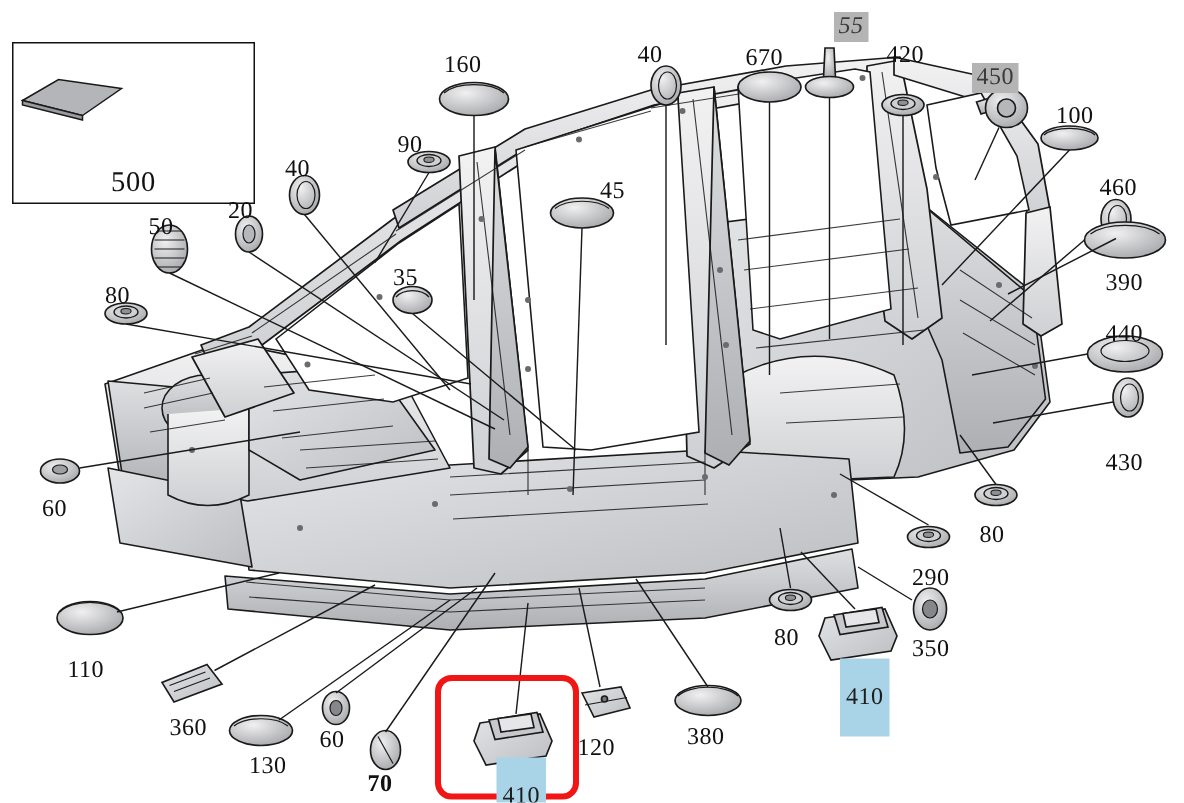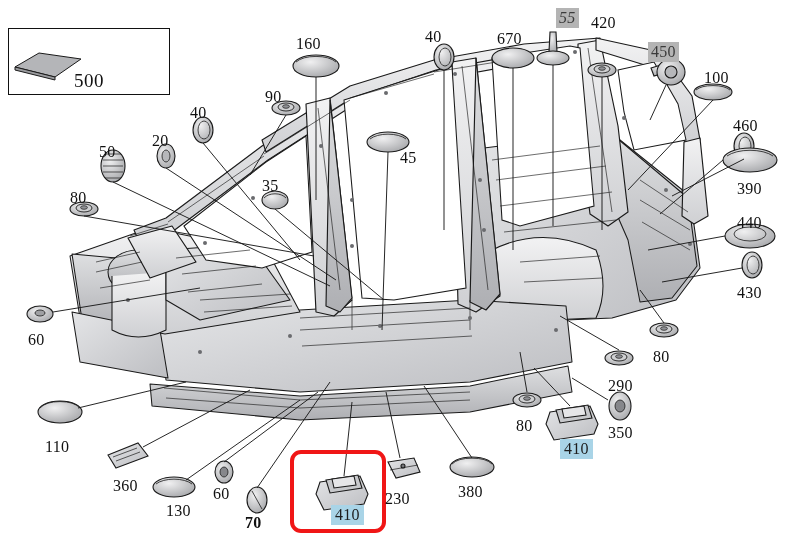--- a/index.html
+++ b/index.html
@@ -1,33 +1,33 @@
 <!DOCTYPE html>
 <html><head>
 <meta charset="utf-8">
 <style>
   html,body{margin:0;padding:0;background:#ffffff;}
   body{width:789px;height:535px;position:relative;overflow:hidden;
        font-family:"Liberation Serif",serif;}
   #stage{position:absolute;left:0;top:0;width:789px;height:535px;background:#fff;}
 
   
-  .legend{position:absolute;left:8px;top:28px;width:162px;height:67px;
+  .legend{position:absolute;left:8px;top:28px;width:162px;height:108px;
           border:1.4px solid #111;box-sizing:border-box;display:flex;}
   .legend-cell{flex:1;position:relative;box-sizing:border-box;}
   .legend-cell + .legend-cell{border-left:1.4px solid #111;}
   .legend-art{position:absolute;left:0;right:0;top:4px;height:56px;}
   .legend-num{position:absolute;left:0;right:0;bottom:2px;text-align:center;
               font-size:19px;color:#111;letter-spacing:.5px;}
 
   
   .lbl{position:absolute;font-size:16px;line-height:20px;color:#111;
        white-space:nowrap;letter-spacing:.3px;}
   .lbl.hi-gray{background:#b4b4b4;padding:0 3px;color:#3b3b3b;}
-  .lbl.hi-blue{background:#a9d4e7;padding:0 4px;color:#1d1d1d;}
+  .lbl.hi-blue{background:#a9d4e7;padding:16px 4px;color:#1d1d1d;}
 
   
   .redbox{position:absolute;border:4px solid #f01616;border-radius:11px;
           box-sizing:border-box;background:transparent;}
 
   svg.art{position:absolute;left:0;top:0;width:789px;height:535px;
           overflow:visible;pointer-events:none;}
 </style>
 </head>
 <body>
@@ -351,42 +351,42 @@
       <div class="legend-num">500</div>
     </div>
   </div>
 
   <div class="redbox" style="left:290px;top:450px;width:96px;height:83px;"></div>
 
   <div class="lbl" style="left:296px;top:34px;">160</div>
   <div class="lbl" style="left:425px;top:27px;">40</div>
   <div class="lbl" style="left:497px;top:29px;">670</div>
   <div class="lbl hi-gray" style="left:556px;top:8px;font-style:italic;">55</div>
-  <div class="lbl" style="left:591px;top:13px;">420</div>
+  <div class="lbl" style="left:591px;top:27px;">420</div>
   <div class="lbl hi-gray" style="left:648px;top:42px;">450</div>
   <div class="lbl" style="left:704px;top:68px;">100</div>
   <div class="lbl" style="left:265px;top:87px;">90</div>
   <div class="lbl" style="left:190px;top:103px;">40</div>
-  <div class="lbl" style="left:400px;top:148px;text-align:right;">45</div>
+  <div class="lbl" style="left:400px;top:118px;text-align:right;">45</div>
   <div class="lbl" style="left:733px;top:116px;text-align:right;">460</div>
   <div class="lbl" style="left:152px;top:131px;">20</div>
   <div class="lbl" style="left:99px;top:142px;">50</div>
   <div class="lbl" style="left:262px;top:176px;text-align:center;">35</div>
   <div class="lbl" style="left:737px;top:179px;">390</div>
   <div class="lbl" style="left:70px;top:188px;">80</div>
   <div class="lbl" style="left:737px;top:213px;">440</div>
-  <div class="lbl" style="left:737px;top:283px;text-align:center;">430</div>
+  <div class="lbl" style="left:737px;top:299px;text-align:center;">430</div>
   <div class="lbl" style="left:28px;top:330px;">60</div>
   <div class="lbl" style="left:653px;top:347px;">80</div>
   <div class="lbl" style="left:608px;top:376px;">290</div>
   <div class="lbl" style="left:516px;top:416px;">80</div>
   <div class="lbl" style="left:608px;top:423px;">350</div>
   <div class="lbl hi-blue" style="left:560px;top:439px;">410</div>
   <div class="lbl" style="left:45px;top:437px;">110</div>
   <div class="lbl" style="left:113px;top:476px;">360</div>
   <div class="lbl" style="left:166px;top:501px;text-align:right;">130</div>
   <div class="lbl" style="left:213px;top:484px;">60</div>
   <div class="lbl" style="left:245px;top:513px;font-weight:bold;">70</div>
   <div class="lbl hi-blue" style="left:331px;top:505px;">410</div>
-  <div class="lbl" style="left:385px;top:489px;">230</div>
+  <div class="lbl" style="left:385px;top:489px;">120</div>
   <div class="lbl" style="left:458px;top:482px;">380</div>
 
 </div>
 
 </body></html>

